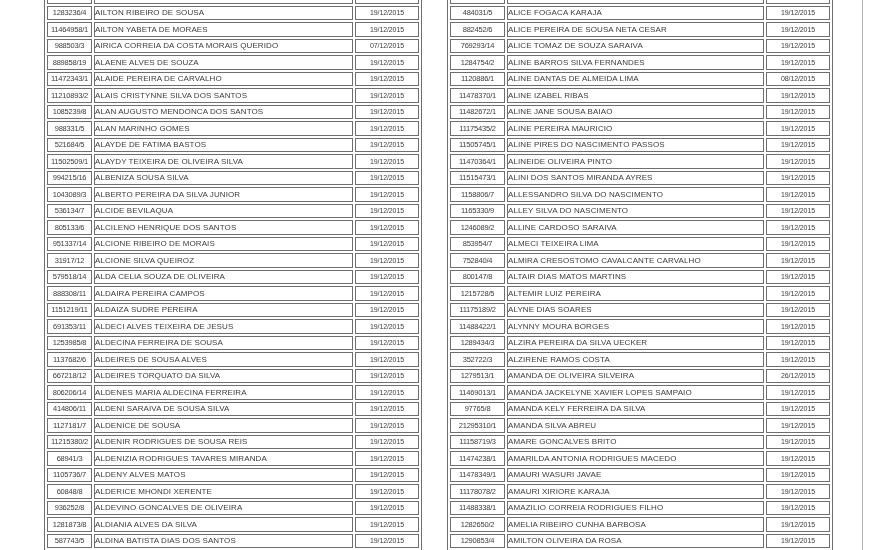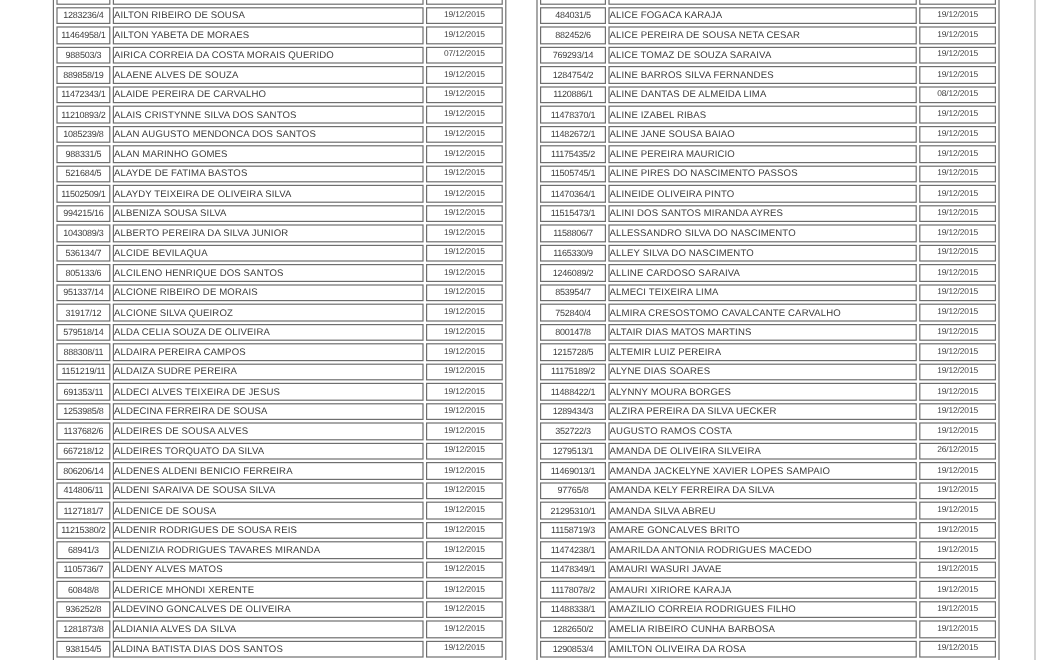--- a/index.html
+++ b/index.html
@@ -191,21 +191,21 @@
           <td class="c-name">ALDEIRES DE SOUSA ALVES</td>
           <td class="c-date">19/12/2015</td>
         </tr>
         <tr>
           <td class="c-reg">667218/12</td>
           <td class="c-name">ALDEIRES TORQUATO DA SILVA</td>
           <td class="c-date">19/12/2015</td>
         </tr>
         <tr>
           <td class="c-reg">806206/14</td>
-          <td class="c-name">ALDENES ALDENI BENICIO FERREIRA</td>
+          <td class="c-name">ALDENES MARIA ALDECINA FERREIRA</td>
           <td class="c-date">19/12/2015</td>
         </tr>
         <tr>
           <td class="c-reg">414806/11</td>
           <td class="c-name">ALDENI SARAIVA DE SOUSA SILVA</td>
           <td class="c-date">19/12/2015</td>
         </tr>
         <tr>
           <td class="c-reg">1127181/7</td>
           <td class="c-name">ALDENICE DE SOUSA</td>
@@ -235,21 +235,21 @@
           <td class="c-reg">936252/8</td>
           <td class="c-name">ALDEVINO GONCALVES DE OLIVEIRA</td>
           <td class="c-date">19/12/2015</td>
         </tr>
         <tr>
           <td class="c-reg">1281873/8</td>
           <td class="c-name">ALDIANIA ALVES DA SILVA</td>
           <td class="c-date">19/12/2015</td>
         </tr>
         <tr>
-          <td class="c-reg">938154/5</td>
+          <td class="c-reg">587743/5</td>
           <td class="c-name">ALDINA BATISTA DIAS DOS SANTOS</td>
           <td class="c-date">19/12/2015</td>
         </tr>
       </tbody>
   </table>
 
   <table class="list" id="right-table">
     <colgroup>
       <col style="width:55px">
       <col style="width:257px">
@@ -361,21 +361,21 @@
           <td class="c-name">ALYNNY MOURA BORGES</td>
           <td class="c-date">19/12/2015</td>
         </tr>
         <tr>
           <td class="c-reg">1289434/3</td>
           <td class="c-name">ALZIRA PEREIRA DA SILVA UECKER</td>
           <td class="c-date">19/12/2015</td>
         </tr>
         <tr>
           <td class="c-reg">352722/3</td>
-          <td class="c-name">AUGUSTO RAMOS COSTA</td>
+          <td class="c-name">ALZIRENE RAMOS COSTA</td>
           <td class="c-date">19/12/2015</td>
         </tr>
         <tr>
           <td class="c-reg">1279513/1</td>
           <td class="c-name">AMANDA DE OLIVEIRA SILVEIRA</td>
           <td class="c-date">26/12/2015</td>
         </tr>
         <tr>
           <td class="c-reg">11469013/1</td>
           <td class="c-name">AMANDA JACKELYNE XAVIER LOPES SAMPAIO</td>

